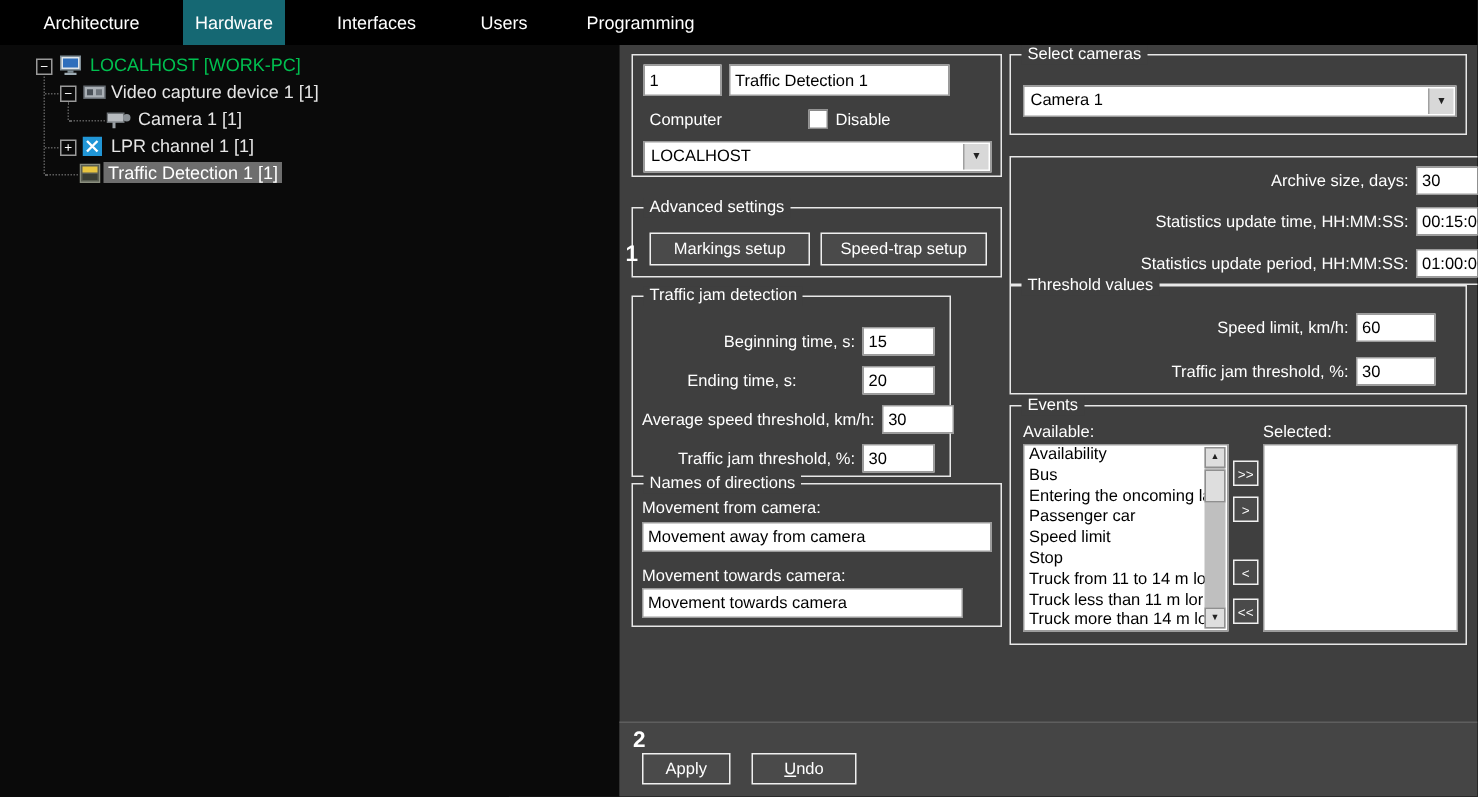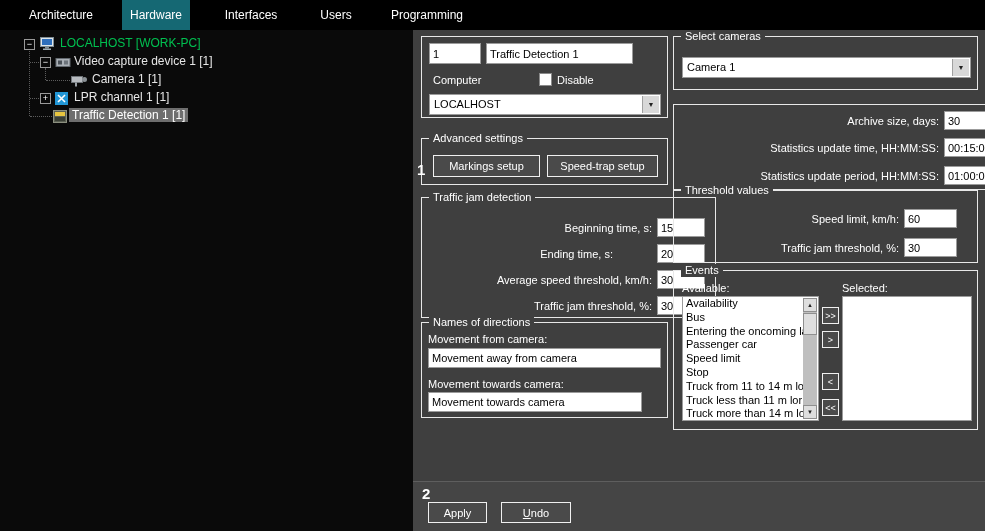--- a/index.html
+++ b/index.html
@@ -52,21 +52,21 @@
 
   
   .spin-field { display:flex; }
   .spin { width:13px; height:19px; display:flex; flex-direction:column; }
   .spin-b { flex:1; background:#dedede; border:1px solid #8f8f8f; font-size:5px; color:#222;
             display:flex; align-items:center; justify-content:center; }
 
   
   .box-identity { left:8px; top:6px; width:247px; height:82px; }
   .gb-advanced  { left:8px; top:108px; width:247px; height:47px; }
-  .gb-jam       { left:8px; top:167px; width:295px; height:121px; }
+  .gb-jam       { left:8px; top:167px; width:213px; height:121px; }
   .gb-jam .frow { left:6px; right:10px; }
   .gb-jam .txt  { width:48px; }
   .gb-directions{ left:8px; top:292px; width:247px; height:96px; }
   .gb-cameras   { left:260px; top:6px; width:305px; height:54px; }
   .box-stats    { left:260px; top:74px; width:346px; height:86px; }
   .box-stats .frow { left:6px; right:4px; }
   .gb-thresholds{ left:260px; top:160px; width:305px; height:73px; }
   .gb-thresholds .frow { left:6px; right:20px; }
   .gb-thresholds .txt { width:53px; }
   .gb-events    { left:260px; top:240px; width:305px; height:160px; }

